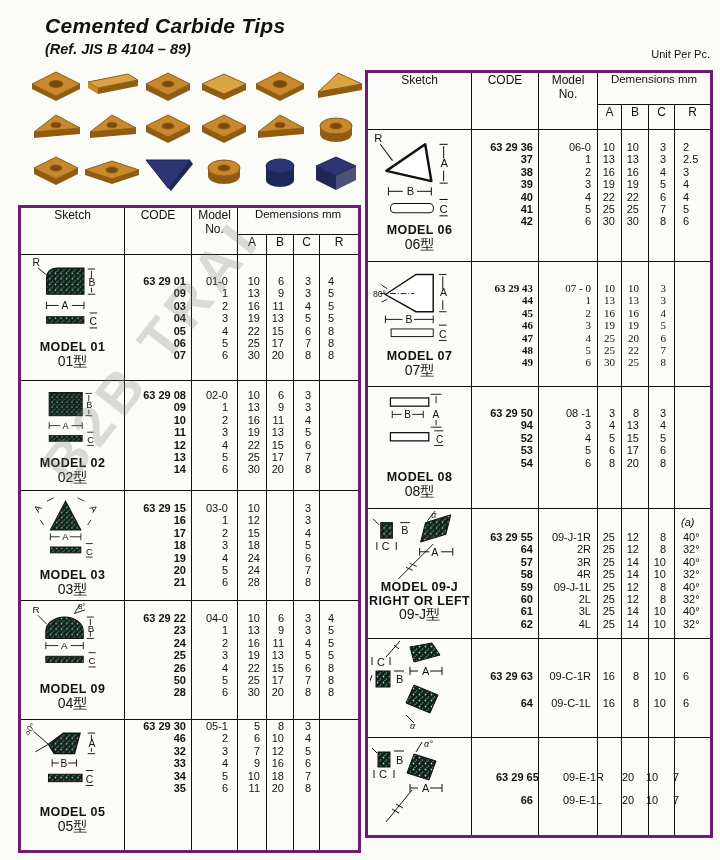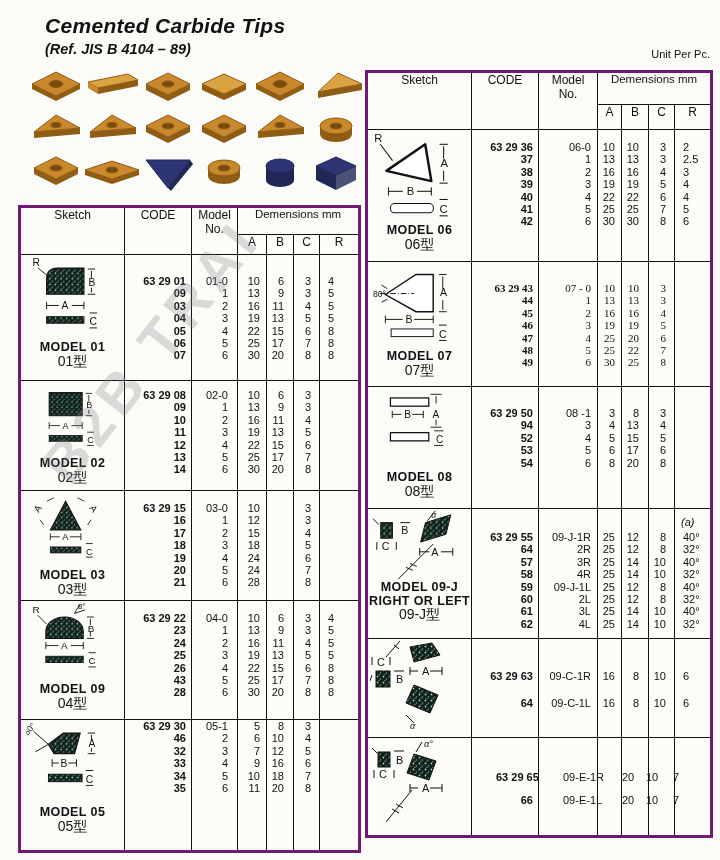--- a/index.html
+++ b/index.html
@@ -461,21 +461,21 @@
           </svg>
           <div class="mlab">MODEL 09</div>
           <div class="mlab2">04型</div>
         </td>
         <td class="cd dc">
             <div class="cl">63 29 22</div>
             <div class="cl">23</div>
             <div class="cl">24</div>
             <div class="cl">25</div>
             <div class="cl">26</div>
-            <div class="cl">43</div>
+            <div class="cl">50</div>
             <div class="cl">28</div>
           </td>
         <td class="md dc">
             <div class="cl">04-0</div>
             <div class="cl">1</div>
             <div class="cl">2</div>
             <div class="cl">3</div>
             <div class="cl">4</div>
             <div class="cl">5</div>
             <div class="cl">6</div>

